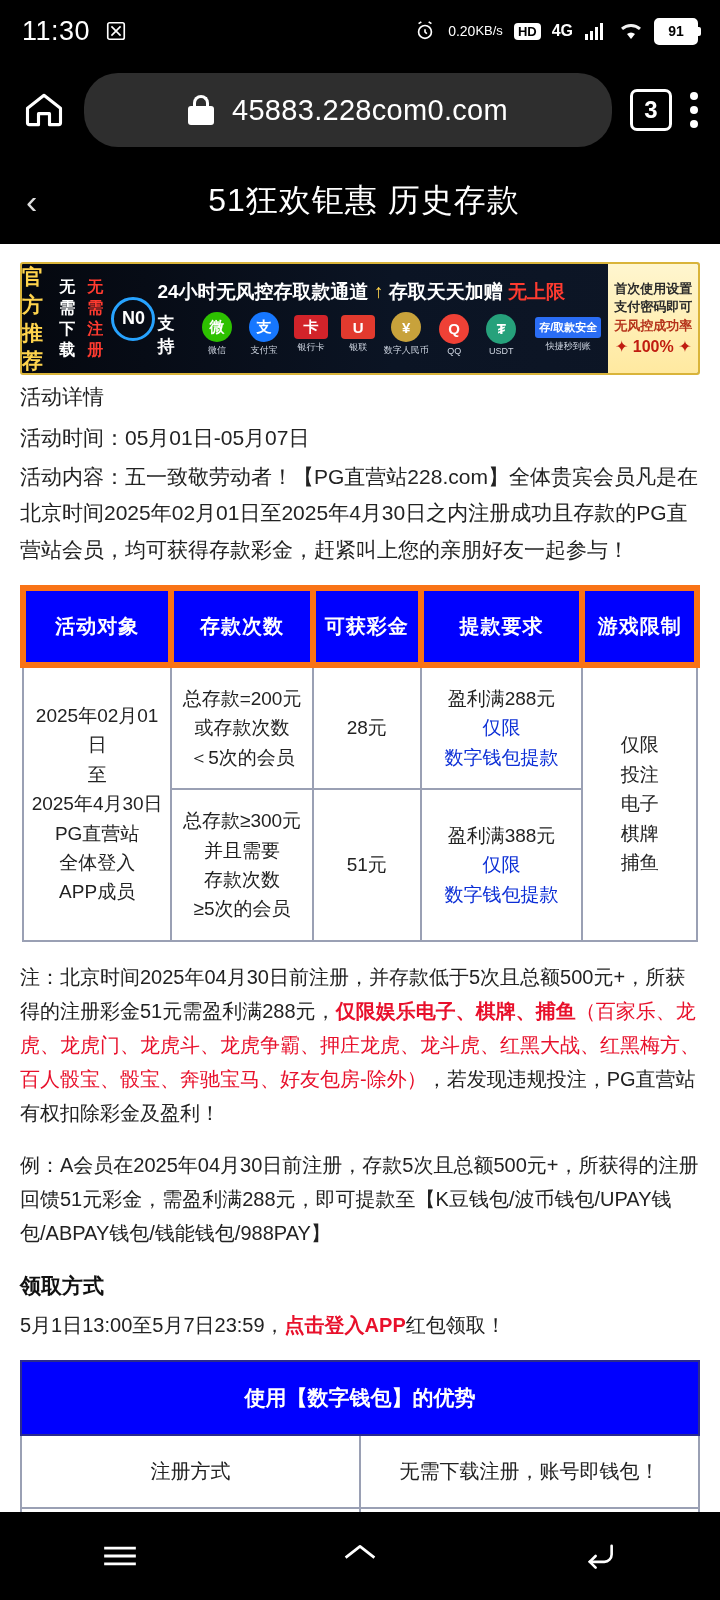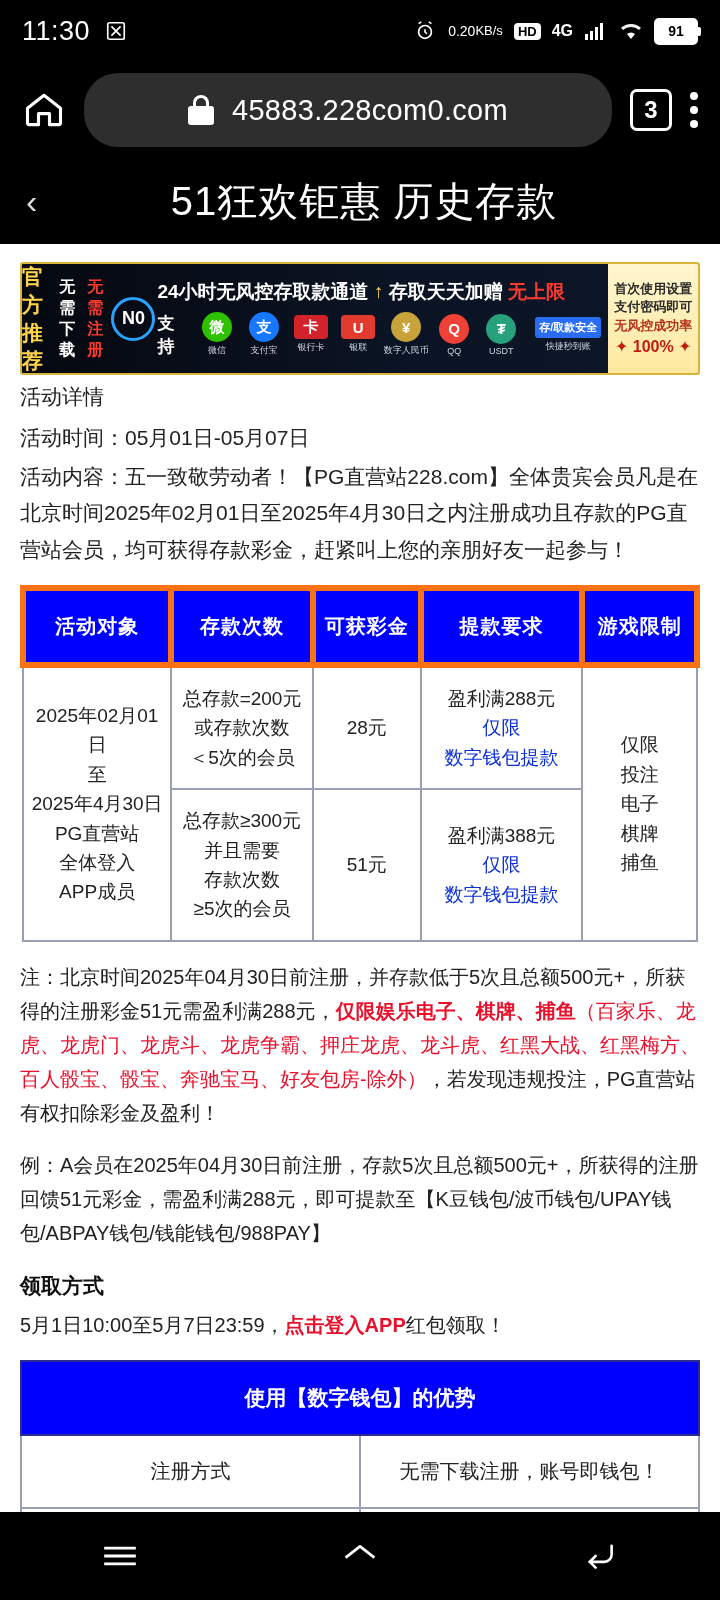--- a/index.html
+++ b/index.html
@@ -50,21 +50,21 @@
   .dots { width:8px; display:flex; flex-direction:column; gap:6px; align-items:center; }
   .dots span{width:8px;height:8px;background:#fff;border-radius:50%;display:block;}
   .home-ic { width:44px; height:44px; }
 
   
   .titlebar {
     height: 86px; background:#000; color:#fff; display:flex; align-items:center;
     padding: 0 26px; position:relative;
   }
   .backarrow{ font-size:34px; line-height:1; color:#ddd; }
-  .titletext{ position:absolute; left:8px; right:0; text-align:center; font-size:40px; font-weight:500; letter-spacing:1px;}
+  .titletext{ position:absolute; left:8px; right:0; text-align:center; font-size:32px; font-weight:500; letter-spacing:1px;}
 
   
   .content {
     flex:1; background:#fff; overflow:hidden; position:relative;
   }
   .banner {
     margin: 18px 20px 0 20px; height:113px; border:2px solid #d9b43a; border-radius:3px;
     background: linear-gradient(90deg,#05080f 0%, #0b1424 55%, #0d1626 100%);
     display:flex; align-items:stretch; overflow:hidden; position:relative;
   }
@@ -318,21 +318,21 @@
         </tbody>
       </table>
 
       <div class="note">
         <span>注：北京时间2025年04月30日前注册，并存款低于5次且总额500元+，所获得的注册彩金51元需盈利满288元，</span><span class="red bold">仅限娱乐电子、棋牌、捕鱼</span><span class="red">（百家乐、龙虎、龙虎门、龙虎斗、龙虎争霸、押庄龙虎、龙斗虎、红黑大战、红黑梅方、百人骰宝、骰宝、奔驰宝马、好友包房-除外）</span><span>，若发现违规投注，PG直营站有权扣除彩金及盈利！</span>
       </div>
       <div class="note">例：A会员在2025年04月30日前注册，存款5次且总额500元+，所获得的注册回馈51元彩金，需盈利满288元，即可提款至【K豆钱包/波币钱包/UPAY钱包/ABPAY钱包/钱能钱包/988PAY】</div>
 
       <div class="h-sub">领取方式</div>
       <div class="ways">
-        <span>5月1日10:00至5月7日23:59，</span><span class="red bold">点击登入APP</span><span>红包领取！</span>
+        <span>5月1日13:00至5月7日23:59，</span><span class="red bold">点击登入APP</span><span>红包领取！</span>
       </div>
 
       <table class="t2">
         <tbody>
             <tr>
           <td class="hdr" colspan="2">使用【数字钱包】的优势</td>
         </tr>
         <tr>
           <td class="k">注册方式</td>
           <td>无需下载注册，账号即钱包！</td>

